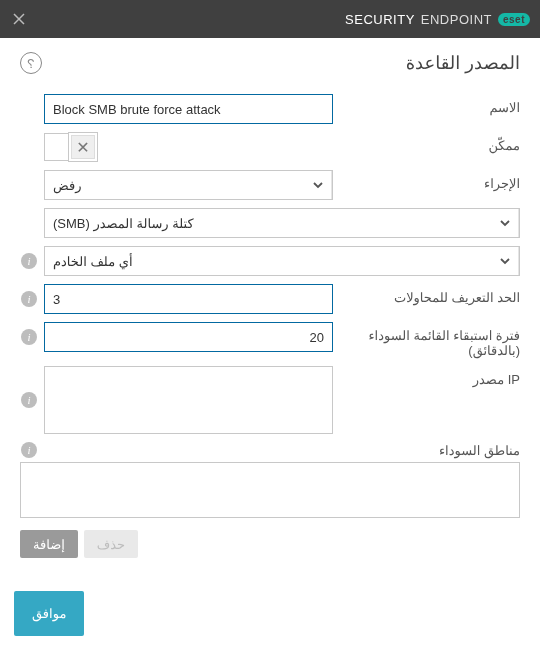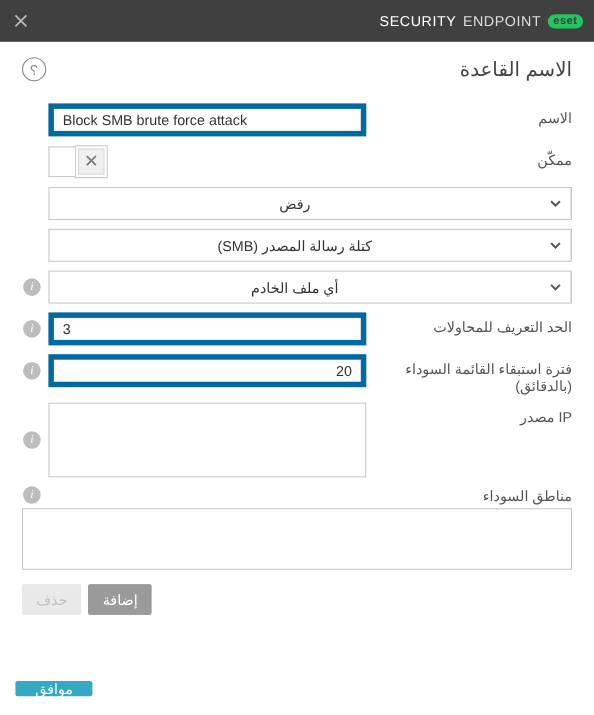--- a/index.html
+++ b/index.html
@@ -3,86 +3,86 @@
 <meta charset="utf-8">
 <style>
 *{box-sizing:border-box;margin:0;padding:0;font-family:"Segoe UI",Tahoma,Arial,sans-serif}
 body{width:540px;height:650px;background:#fff;overflow:hidden;position:relative}
 
 
 .titlebar{height:38px;background:#404040;display:flex;align-items:center;flex-direction:row-reverse;justify-content:space-between;padding:0 10px}
 .titlebar .close{width:18px;height:18px;display:flex;align-items:center;justify-content:center;cursor:pointer}
 .titlebar .close svg{stroke:#bbb;stroke-width:1.5}
 .brand{display:flex;align-items:center;gap:6px;color:#fff;font-size:13px;letter-spacing:.5px}
-.brand .logo{background:#22c55e;color:#404040;font-weight:700;border-radius:8px;padding:1px 5px;font-size:10px}
+.brand .logo{background:#14b8a6;color:#404040;font-weight:700;border-radius:8px;padding:1px 5px;font-size:10px}
 .brand .thin{font-weight:300;color:#ddd}
 .brand .bold{font-weight:400;color:#fff}
 
 
 .page-header{display:flex;align-items:center;justify-content:space-between;flex-direction:row-reverse;padding:14px 20px 10px 20px}
 .page-title{font-size:18px;color:#444;font-weight:400}
 .help-icon{width:22px;height:22px;border:1.5px solid #888;border-radius:50%;display:flex;align-items:center;justify-content:center;color:#888;font-size:13px;cursor:pointer;transform:scaleX(-1)}
 
 
 .form{padding:10px 20px 0 20px}
 .row{display:flex;align-items:flex-start;gap:12px;margin-bottom:8px}
 .label{width:175px;color:#555;font-size:13px;padding-top:6px;flex-shrink:0}
 .control{flex:1;display:flex;align-items:center;gap:6px;flex-direction:row-reverse;min-width:0}
 .info-slot{width:18px;flex-shrink:0;display:flex;justify-content:center}
 .info{width:16px;height:16px;border-radius:50%;background:#bdbdbd;color:#fff;font-size:11px;display:flex;align-items:center;justify-content:center;font-style:italic;font-family:Georgia,serif;cursor:default}
 
-input[type=text]{height:30px;border:5px solid #0369a1;padding:0 8px;font-size:13px;color:#333;width:100%;background:#fff}
+input[type=text]{height:30px;border:1px solid #0369a1;padding:0 8px;font-size:13px;color:#333;width:100%;background:#fff}
 
 .checkbox-wrap{display:flex;align-items:center;height:30px}
 .chk{width:30px;height:30px;border:1px solid #c8c8c8;display:flex;align-items:center;justify-content:center;background:#fff}
 .chk .x{width:24px;height:24px;background:#efefef;display:flex;align-items:center;justify-content:center;color:#777;border:1px solid #ddd}
 .chk-pad{width:24px;height:28px;border:1px solid #c8c8c8;border-right:none;background:#fff}
 
 .select{height:30px;border:1px solid #c8c8c8;display:flex;align-items:center;background:#fff;width:100%;cursor:pointer}
-.select .sel-text{flex:1;padding:0 8px;font-size:13px;color:#333;text-align:center}
+.select .sel-text{flex:1;padding:0 8px;font-size:13px;color:#333;text-align:left}
 .select .chev{width:28px;height:100%;display:flex;align-items:center;justify-content:center;border-right:1px solid #e5e5e5}
 .select .chev svg{stroke:#555;stroke-width:1.8;fill:none}
 
 textarea{border:1px solid #c8c8c8;width:100%;resize:none;font-size:13px;padding:6px;background:#fff}
 
 .src-ip textarea{height:68px}
 .src-zones textarea{height:56px}
 
 .zone-block{margin-top:6px}
 .zone-head{display:flex;align-items:center;justify-content:space-between;flex-direction:row-reverse;margin-bottom:4px}
 .zone-head .label-inline{color:#555;font-size:13px}
 .zone-buttons{display:flex;justify-content:flex-start;gap:6px;margin-top:8px;flex-direction:row-reverse}
 .btn{height:28px;padding:0 12px;font-size:13px;border:1px solid transparent;border-radius:2px;cursor:pointer}
 .btn-add{background:#9a9a9a;color:#fff}
 .btn-del{background:#e9e9e9;color:#bdbdbd;cursor:default}
 
 
 .footer{position:absolute;bottom:14px;left:14px}
-.btn-ok{background:#35a8c4;color:#fff;height:14px;padding:0 18px;font-size:13px;border:none;border-radius:2px;cursor:pointer}
+.btn-ok{background:#35a8c4;color:#fff;height:45px;padding:0 18px;font-size:13px;border:none;border-radius:2px;cursor:pointer}
 </style>
 </head>
 <body>
 
 <div class="titlebar">
   <div class="close">
     <svg width="14" height="14" viewBox="0 0 14 14">
         <line x1="2" y1="2" x2="12" y2="12"></line>
         <line x1="12" y1="2" x2="2" y2="12"></line>
       </svg>
   </div>
   <div class="brand">
     <span class="logo">eset</span>
     <span class="thin">ENDPOINT</span>
     <span class="bold">SECURITY</span>
   </div>
 </div>
 
 <div class="page-header">
   <div class="help-icon">?</div>
-  <div class="page-title">الاسم القاعدة</div>
+  <div class="page-title">المصدر القاعدة</div>
 </div>
 
 <div class="form">
 
   <div class="row">
     <div class="label">الاسم</div>
     <div class="control">
       <div class="info-slot"></div>
       <input type="text" style="direction: ltr; text-align: left;" value="Block SMB brute force attack">
     </div>
@@ -97,20 +97,21 @@
           <div class="chk">
             <span class="x">✕</span>
           </div>
           <div class="chk-pad"></div>
         </div>
       </div>
     </div>
   </div>
 
   <div class="row">
+    <div class="label">الإجراء</div>
     <div class="control">
       <div class="info-slot"></div>
       <div class="select">
         <div class="chev">
             <svg width="12" height="12" viewBox="0 0 12 12">
               <polyline points="2,4 6,8 10,4"></polyline>
             </svg>
           </div>
         <div class="sel-text">رفض</div>
       </div>
@@ -181,22 +182,22 @@
     <div class="zone-head">
       <div class="info-slot">
           <div class="info">i</div>
         </div>
       <div class="label-inline">مناطق السوداء</div>
     </div>
     <div class="src-zones">
       <textarea style=""></textarea>
     </div>
     <div class="zone-buttons">
+      <button class="btn btn-add">إضافة</button>
       <button class="btn btn-del">حذف</button>
-      <button class="btn btn-add">إضافة</button>
     </div>
   </div>
 
 </div>
 
 <div class="footer">
   <button class="btn-ok">موافق</button>
 </div>
 
 </body></html>

